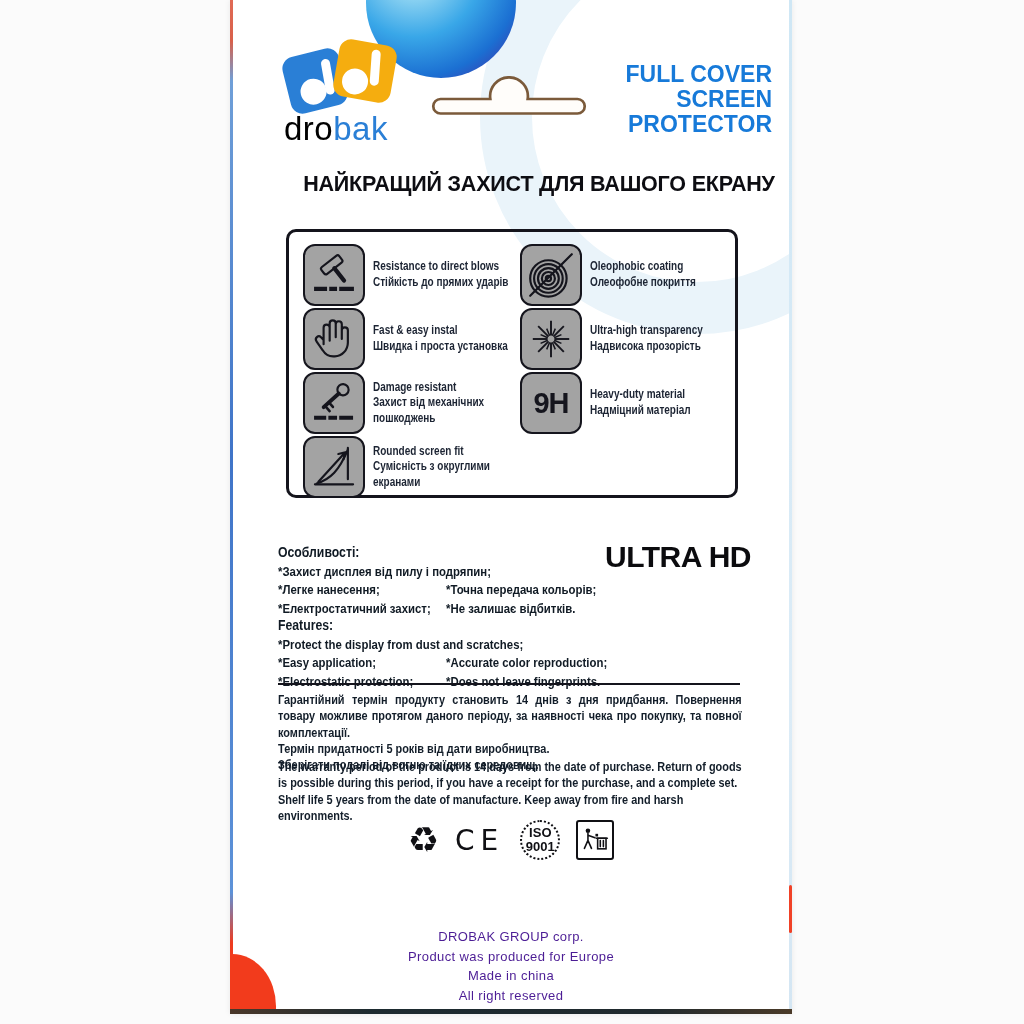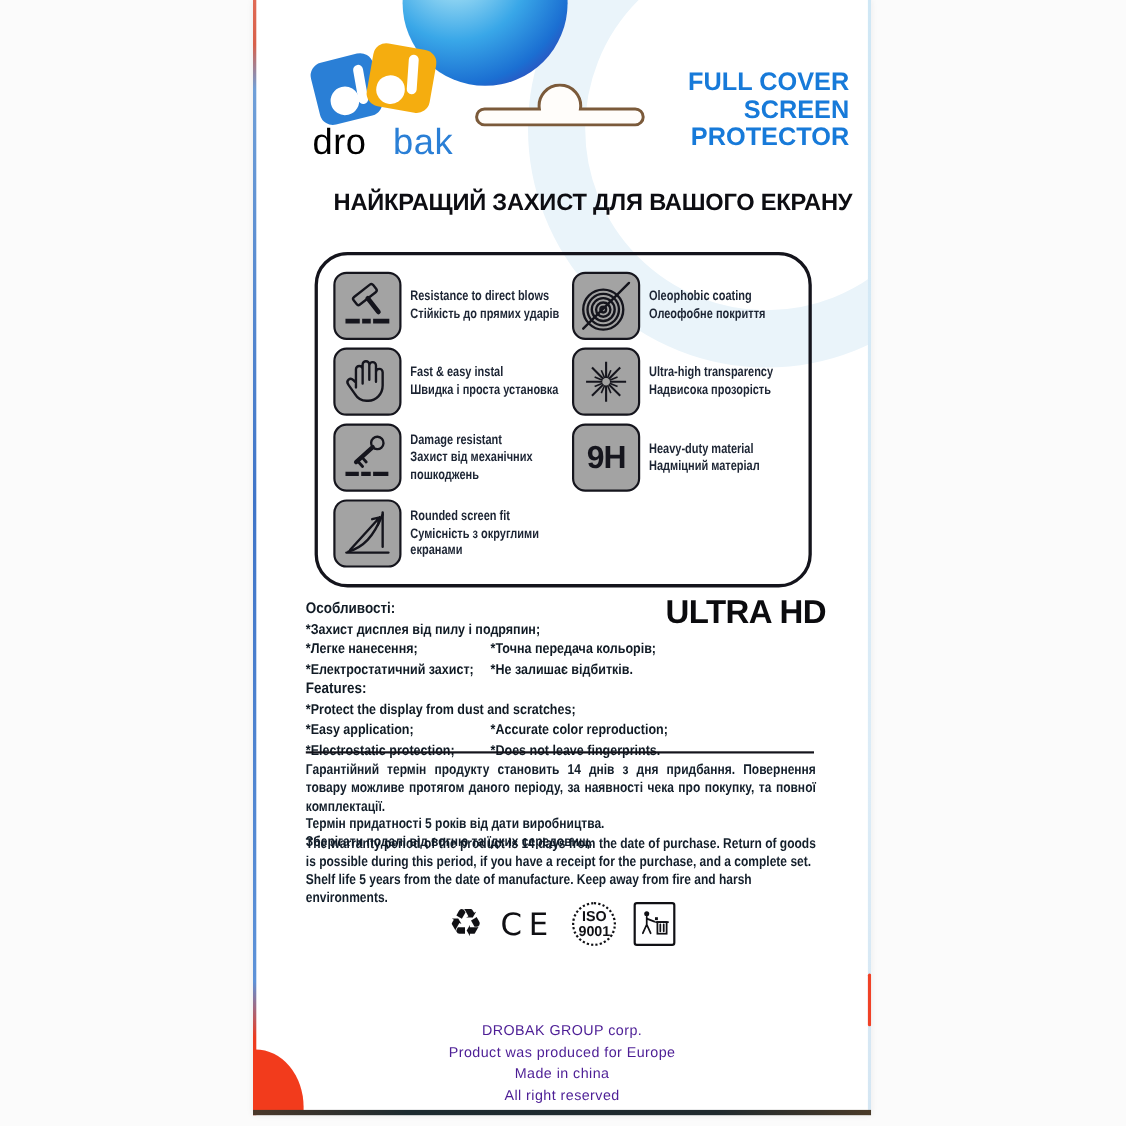--- a/index.html
+++ b/index.html
@@ -22,27 +22,27 @@
     background:radial-gradient(circle at 32% 28%,#d9f2fb 0%,#8fd4f2 18%,#39a7e8 45%,#1b6fd2 72%,#3b3bb0 90%,#5c2ea6 100%);}
   .slot{left:196px;top:76px;width:166px;height:46px;}
   
   .logo{left:52px;top:40px;width:170px;height:112px;}
   .sq{position:absolute;width:58px;height:58px;border-radius:12px;}
   .sq-blue{left:4px;top:12px;background:#2a7fd6;transform:rotate(-14deg);}
   .sq-yellow{left:54px;top:2px;background:#f5ad0f;transform:rotate(10deg);}
   .sq .bowl{position:absolute;left:12px;top:26px;width:26px;height:26px;background:#fff;border-radius:50%;}
   .sq .stem{position:absolute;left:38px;top:10px;width:9px;height:36px;background:#fff;border-radius:5px;transform:rotate(4deg);}
   .logo-text{position:absolute;left:2px;top:70px;font-size:33px;font-weight:400;letter-spacing:.5px;}
-  .logo-dro{color:#000000;} .logo-bak{color:#2a7fd6;margin-left:24px;}
+  .logo-dro{color:#000000;} .logo-bak{color:#2a7fd6;}
   
   .tagline{right:20px;top:62px;text-align:right;color:#177ad9;font-weight:700;font-size:23px;line-height:1.08;}
   
   .heading{left:0;top:172px;width:100%;text-align:center;font-size:21.5px;font-weight:800;color:#0d0d12;letter-spacing:-.2px;margin-left:28px;}
   
-  .fbox{left:56px;top:229px;width:452px;height:305px;border:3px solid #14141c;border-radius:30px;
+  .fbox{left:56px;top:229px;width:452px;height:269px;border:3px solid #14141c;border-radius:10px;
     padding:12px 8px 12px 14px;box-sizing:border-box;display:grid;grid-template-columns:1fr 1fr;
     grid-template-rows:repeat(4,1fr);grid-auto-flow:column;column-gap:10px;row-gap:2px;}
   .feat{display:flex;align-items:center;min-width:0;}
   .icon-box{width:62px;height:62px;flex:0 0 62px;border:2.5px solid #15151d;border-radius:12px;margin-right:8px;
     display:flex;align-items:center;justify-content:center;box-sizing:border-box;background:#a3a3a3;}
   .icon-box svg{width:52px;height:52px;}
   .nineh{font-size:29px;font-weight:700;color:#15151d;letter-spacing:-1px;}
   .fi-text{width:185px;flex:0 0 auto;transform:scaleX(.8);transform-origin:left center;
     font-size:12.5px;font-weight:700;color:#1c2433;line-height:1.25;}
   

